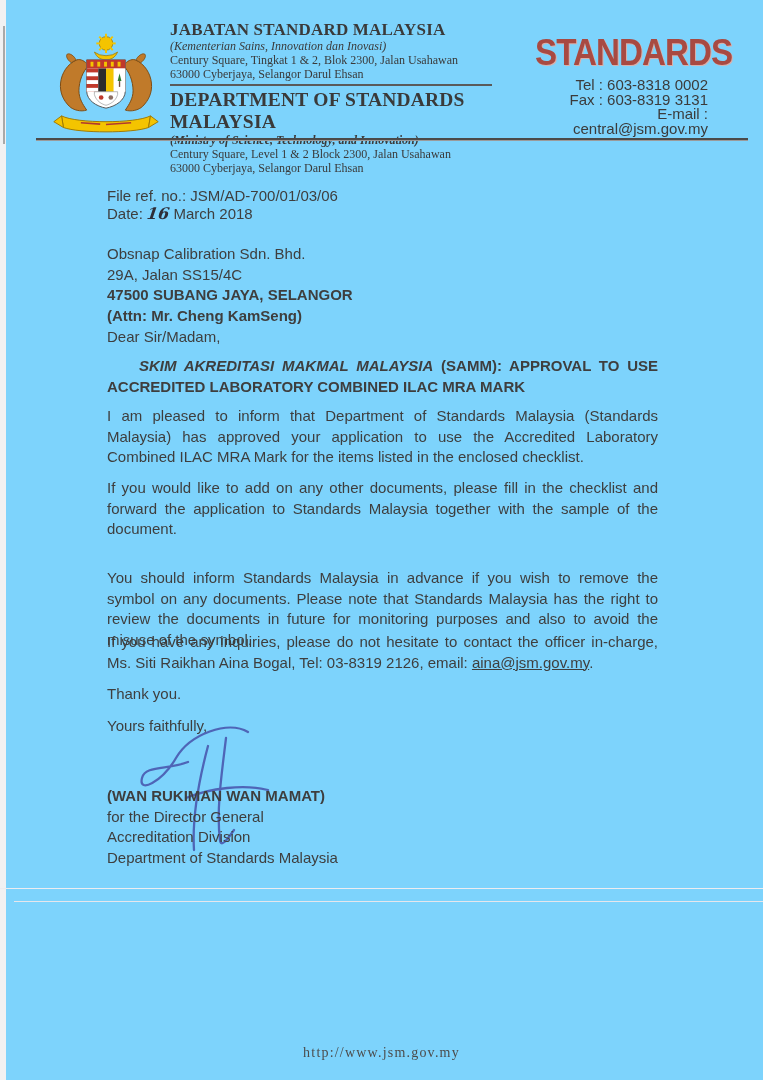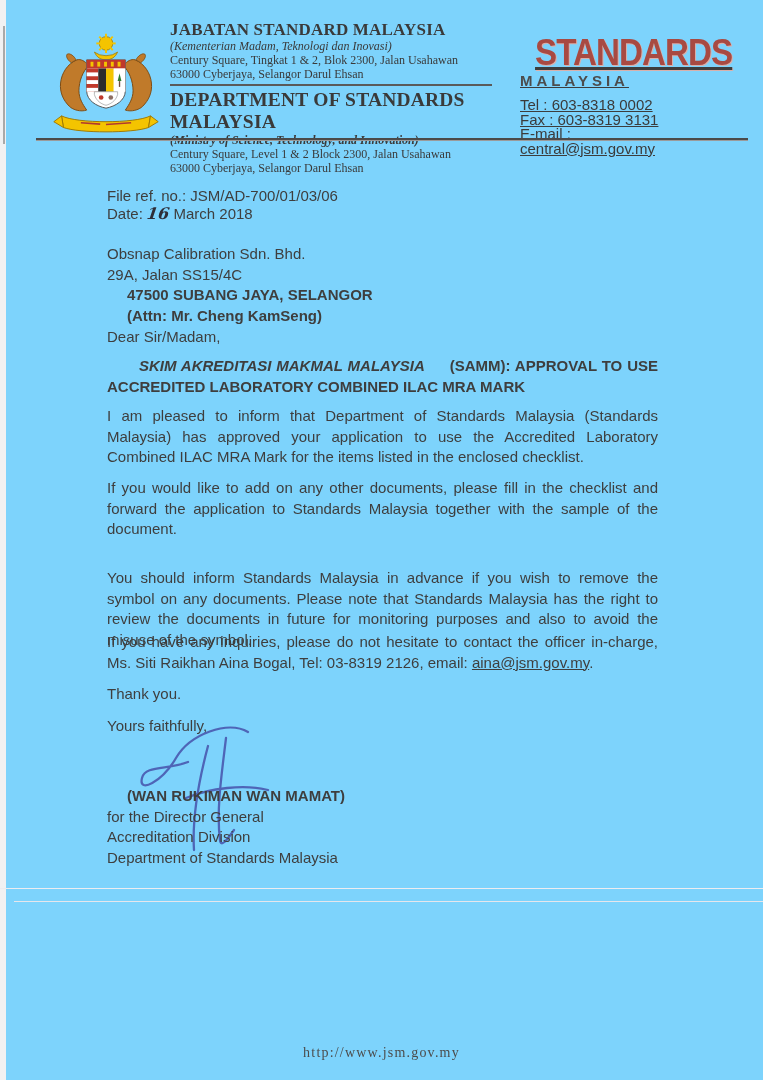--- a/index.html
+++ b/index.html
@@ -16,34 +16,34 @@
   .faint-line-2 { position:absolute; left:14px; top:901px; width:749px; height:1px; background:#e6e6ec; }
   
   .crest { position:absolute; left:48px; top:30px; width:116px; height:108px; }
   .head-text { position:absolute; left:170px; top:20px; width:330px; font-family:"Liberation Serif", serif; color:#3a3a3a; }
   .ht-title { font-size:17px; font-weight:bold; letter-spacing:.2px; line-height:19px; }
   .ht-sub   { font-size:12px; font-style:italic; line-height:14px; }
   .ht-addr  { font-size:12px; line-height:14px; }
   .rule1 { width:322px; height:2px; background:#5a5a5a; margin:3px 0 3px 0; }
   .ht-title2 { font-size:19.5px; font-weight:bold; letter-spacing:.2px; line-height:22px; }
   .ht-sub2 { font-size:12px; font-style:italic; font-weight:bold; line-height:14px; }
-  .head-right { position:absolute; left:520px; top:36px; width:188px; text-align:left;text-decoration:underline; }
+  .head-right { position:absolute; left:520px; top:36px; width:188px; text-align:right; }
   .logo-word {
     font-size:36px; font-weight:bold; color:#a84a42; line-height:34px;
     font-family:"Liberation Sans", sans-serif; letter-spacing:-1px;
     transform:scaleX(.92); transform-origin:right;
     text-shadow:1px 1px 0 #d9b0ab;
   }
   .logo-sub { font-size:15px; font-weight:bold; color:#4c4c4c; letter-spacing:4px; line-height:18px; margin-top:2px; }
   .contact { margin-top:8px; font-size:15px; color:#3b3b3b; line-height:14.5px; }
   .rule2 { position:absolute; left:36px; top:138px; width:712px; height:3px; background:#4a4a4a; border-bottom:1px solid #9a9a9a; }
   
   .blk { position:absolute; left:107px; width:551px; font-size:15px; line-height:20.5px; color:#3e3e3e; }
   .just { text-align:justify; }
-  .b { font-weight:bold;margin-left:20px; }
+  .b { font-weight:bold; }
   .bi { font-weight:bold; font-style:italic;margin-left:32px; }
   .hand { font-family:"DejaVu Serif", serif; font-style:italic; font-weight:bold; display:inline-block; transform:skewX(-8deg); font-size:16px; color:#2e2e38; }
   .u { text-decoration:underline; }
   
   .sig { position:absolute; left:128px; top:718px; width:170px; height:142px; pointer-events:none; }
   
   .footer {
     position:absolute; left:0; top:1045px; width:763px; text-align:center;
     font-family:"Liberation Serif", serif; font-size:14px; letter-spacing:1.2px; color:#4c4c4c;
   }
@@ -108,33 +108,32 @@
     <path d="M14 88 L6 94 L16 100 Z" fill="#f4c400" stroke="#a07800" stroke-width="1"></path>
     <path d="M106 88 L114 94 L104 100 Z" fill="#f4c400" stroke="#a07800" stroke-width="1"></path>
     <g stroke="#b03a2e" stroke-width="1.6">
         <line x1="34" y1="95" x2="54" y2="96.5"></line>
         <line x1="60" y1="96.8" x2="86" y2="95"></line>
       </g>
   </svg>
 
   <div class="head-text">
     <div class="ht-title">JABATAN STANDARD MALAYSIA</div>
-    <div class="ht-sub">(Kementerian Madam, Teknologi dan Inovasi)</div>
+    <div class="ht-sub">(Kementerian Sains, Innovation dan Inovasi)</div>
     <div class="ht-addr">Century Square, Tingkat 1 &amp; 2, Blok 2300, Jalan Usahawan</div>
     <div class="ht-addr">63000 Cyberjaya, Selangor Darul Ehsan</div>
     <div class="rule1"></div>
     <div class="ht-title2">DEPARTMENT OF STANDARDS MALAYSIA</div>
     <div class="ht-sub2">(Ministry of Science, Technology, and Innovation)</div>
     <div class="ht-addr">Century Square, Level 1 &amp; 2 Block 2300, Jalan Usahawan</div>
     <div class="ht-addr">63000 Cyberjaya, Selangor Darul Ehsan</div>
   </div>
 
   <div class="head-right">
     <div class="logo-word">STANDARDS</div>
-    <div class="logo-sub">MALAYSIA</div>
     <div class="contact">
       <div>Tel : 603-8318 0002</div>
       <div>Fax : 603-8319 3131</div>
       <div>E-mail : central@jsm.gov.my</div>
     </div>
   </div>
 
   <div class="rule2"></div>
 
   <div class="blk" style="top:186px;">File ref. no.: JSM/AD-700/01/03/06</div>

